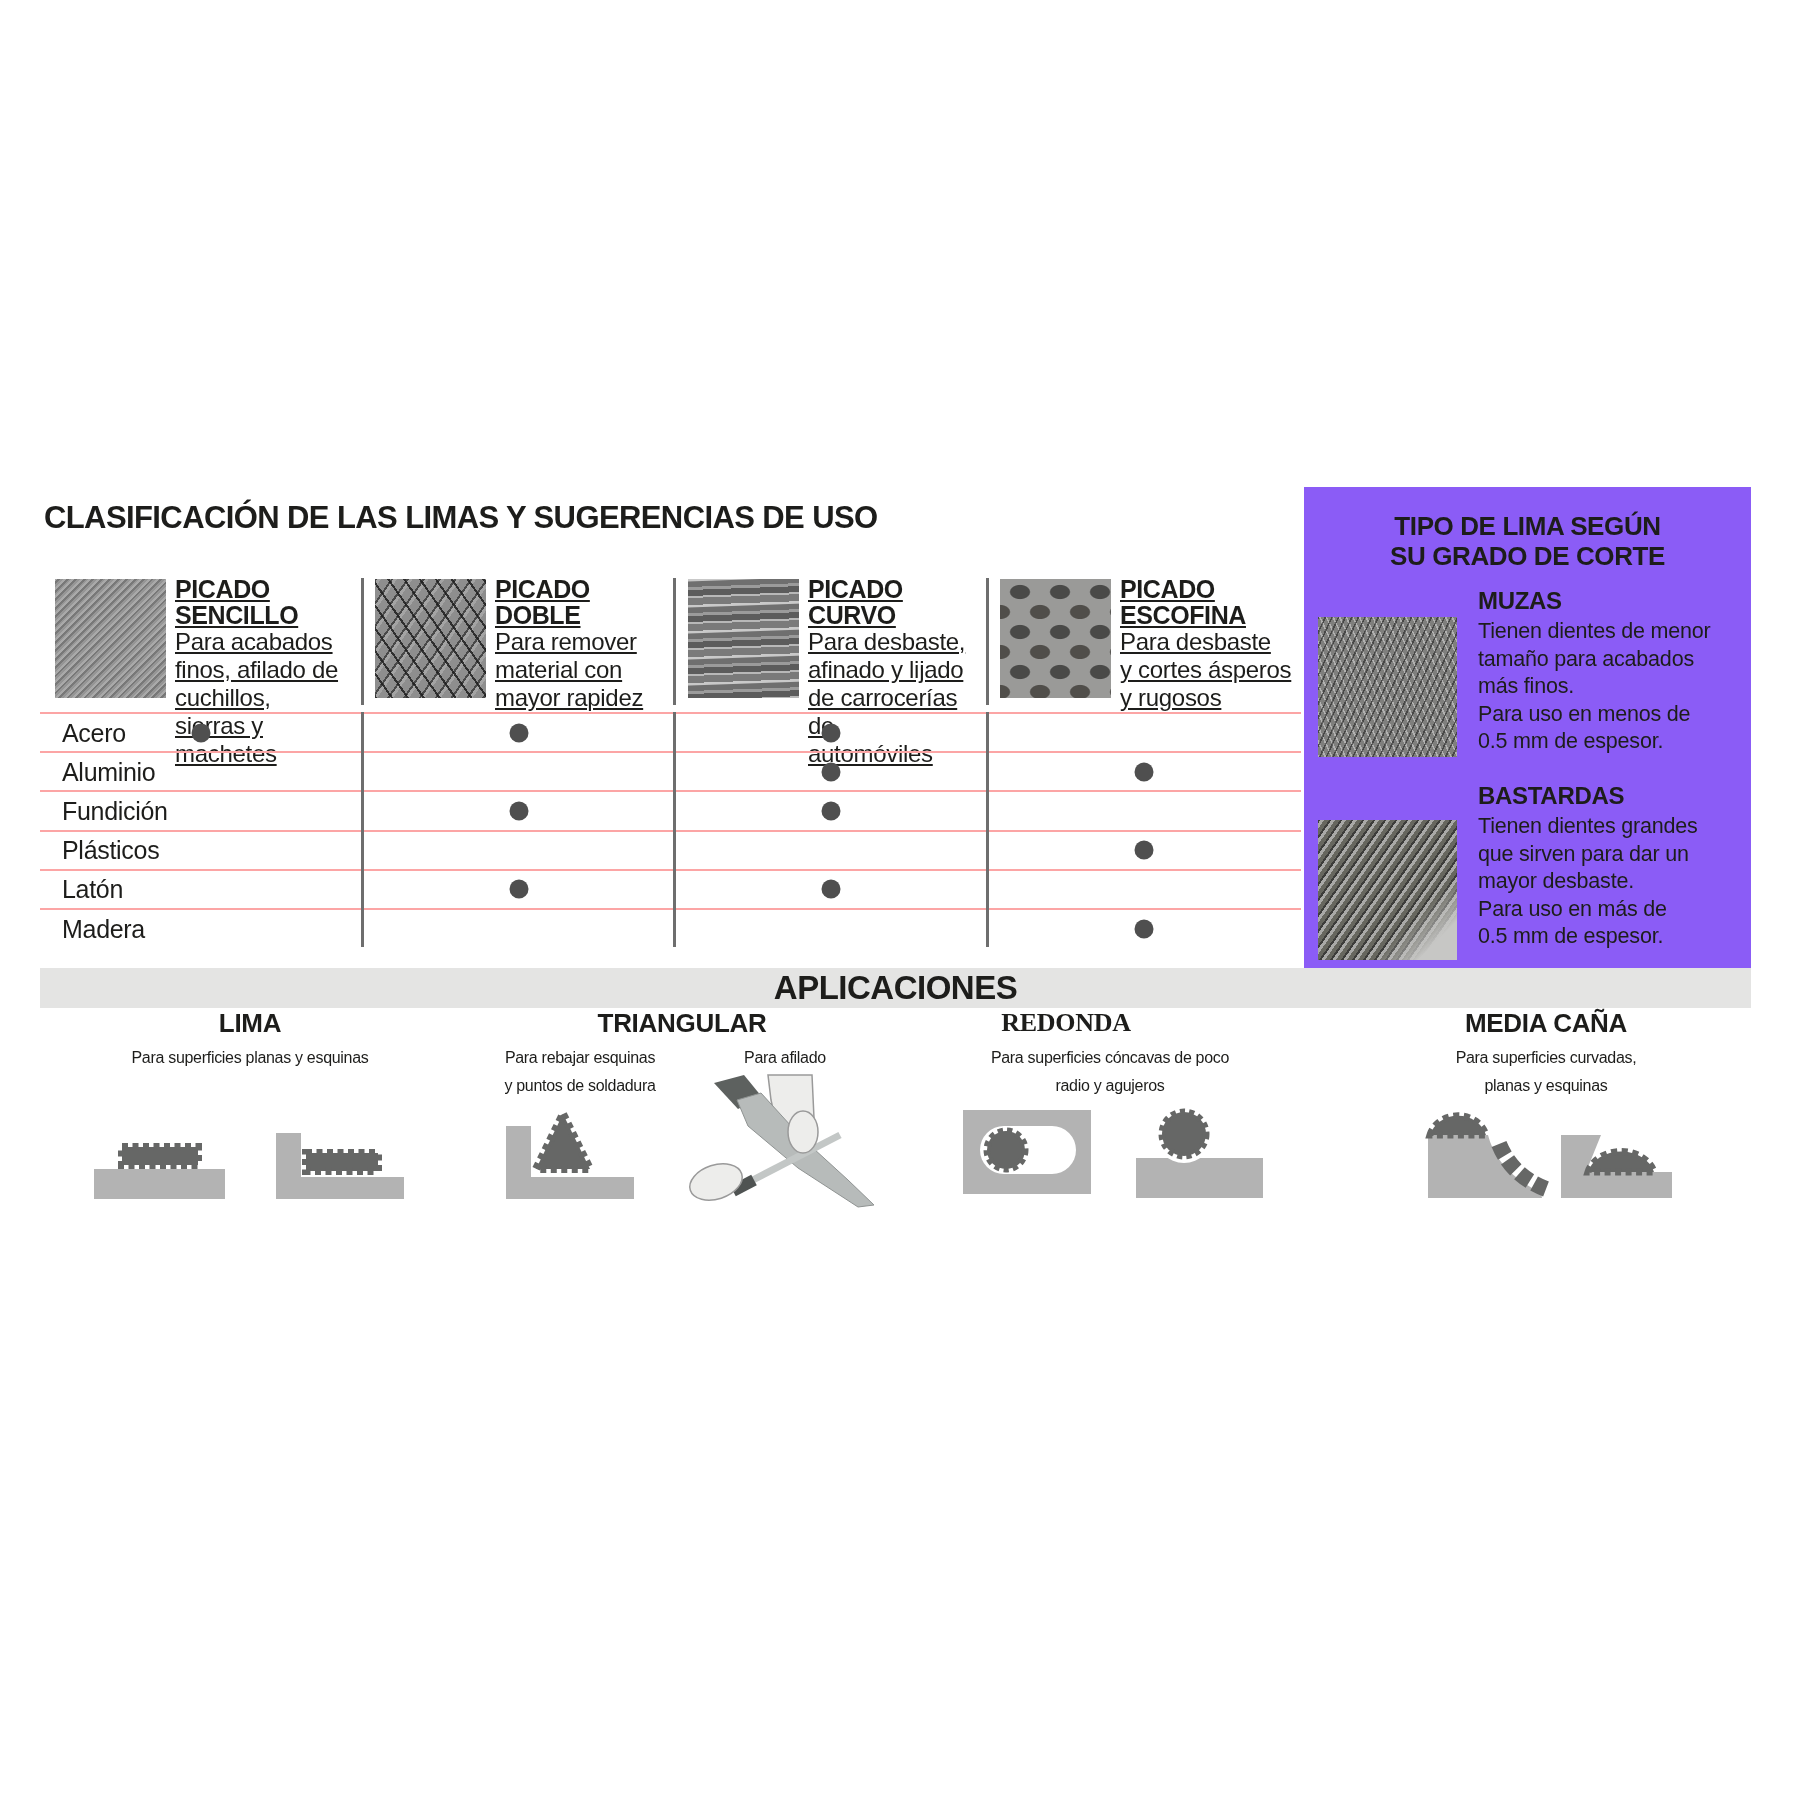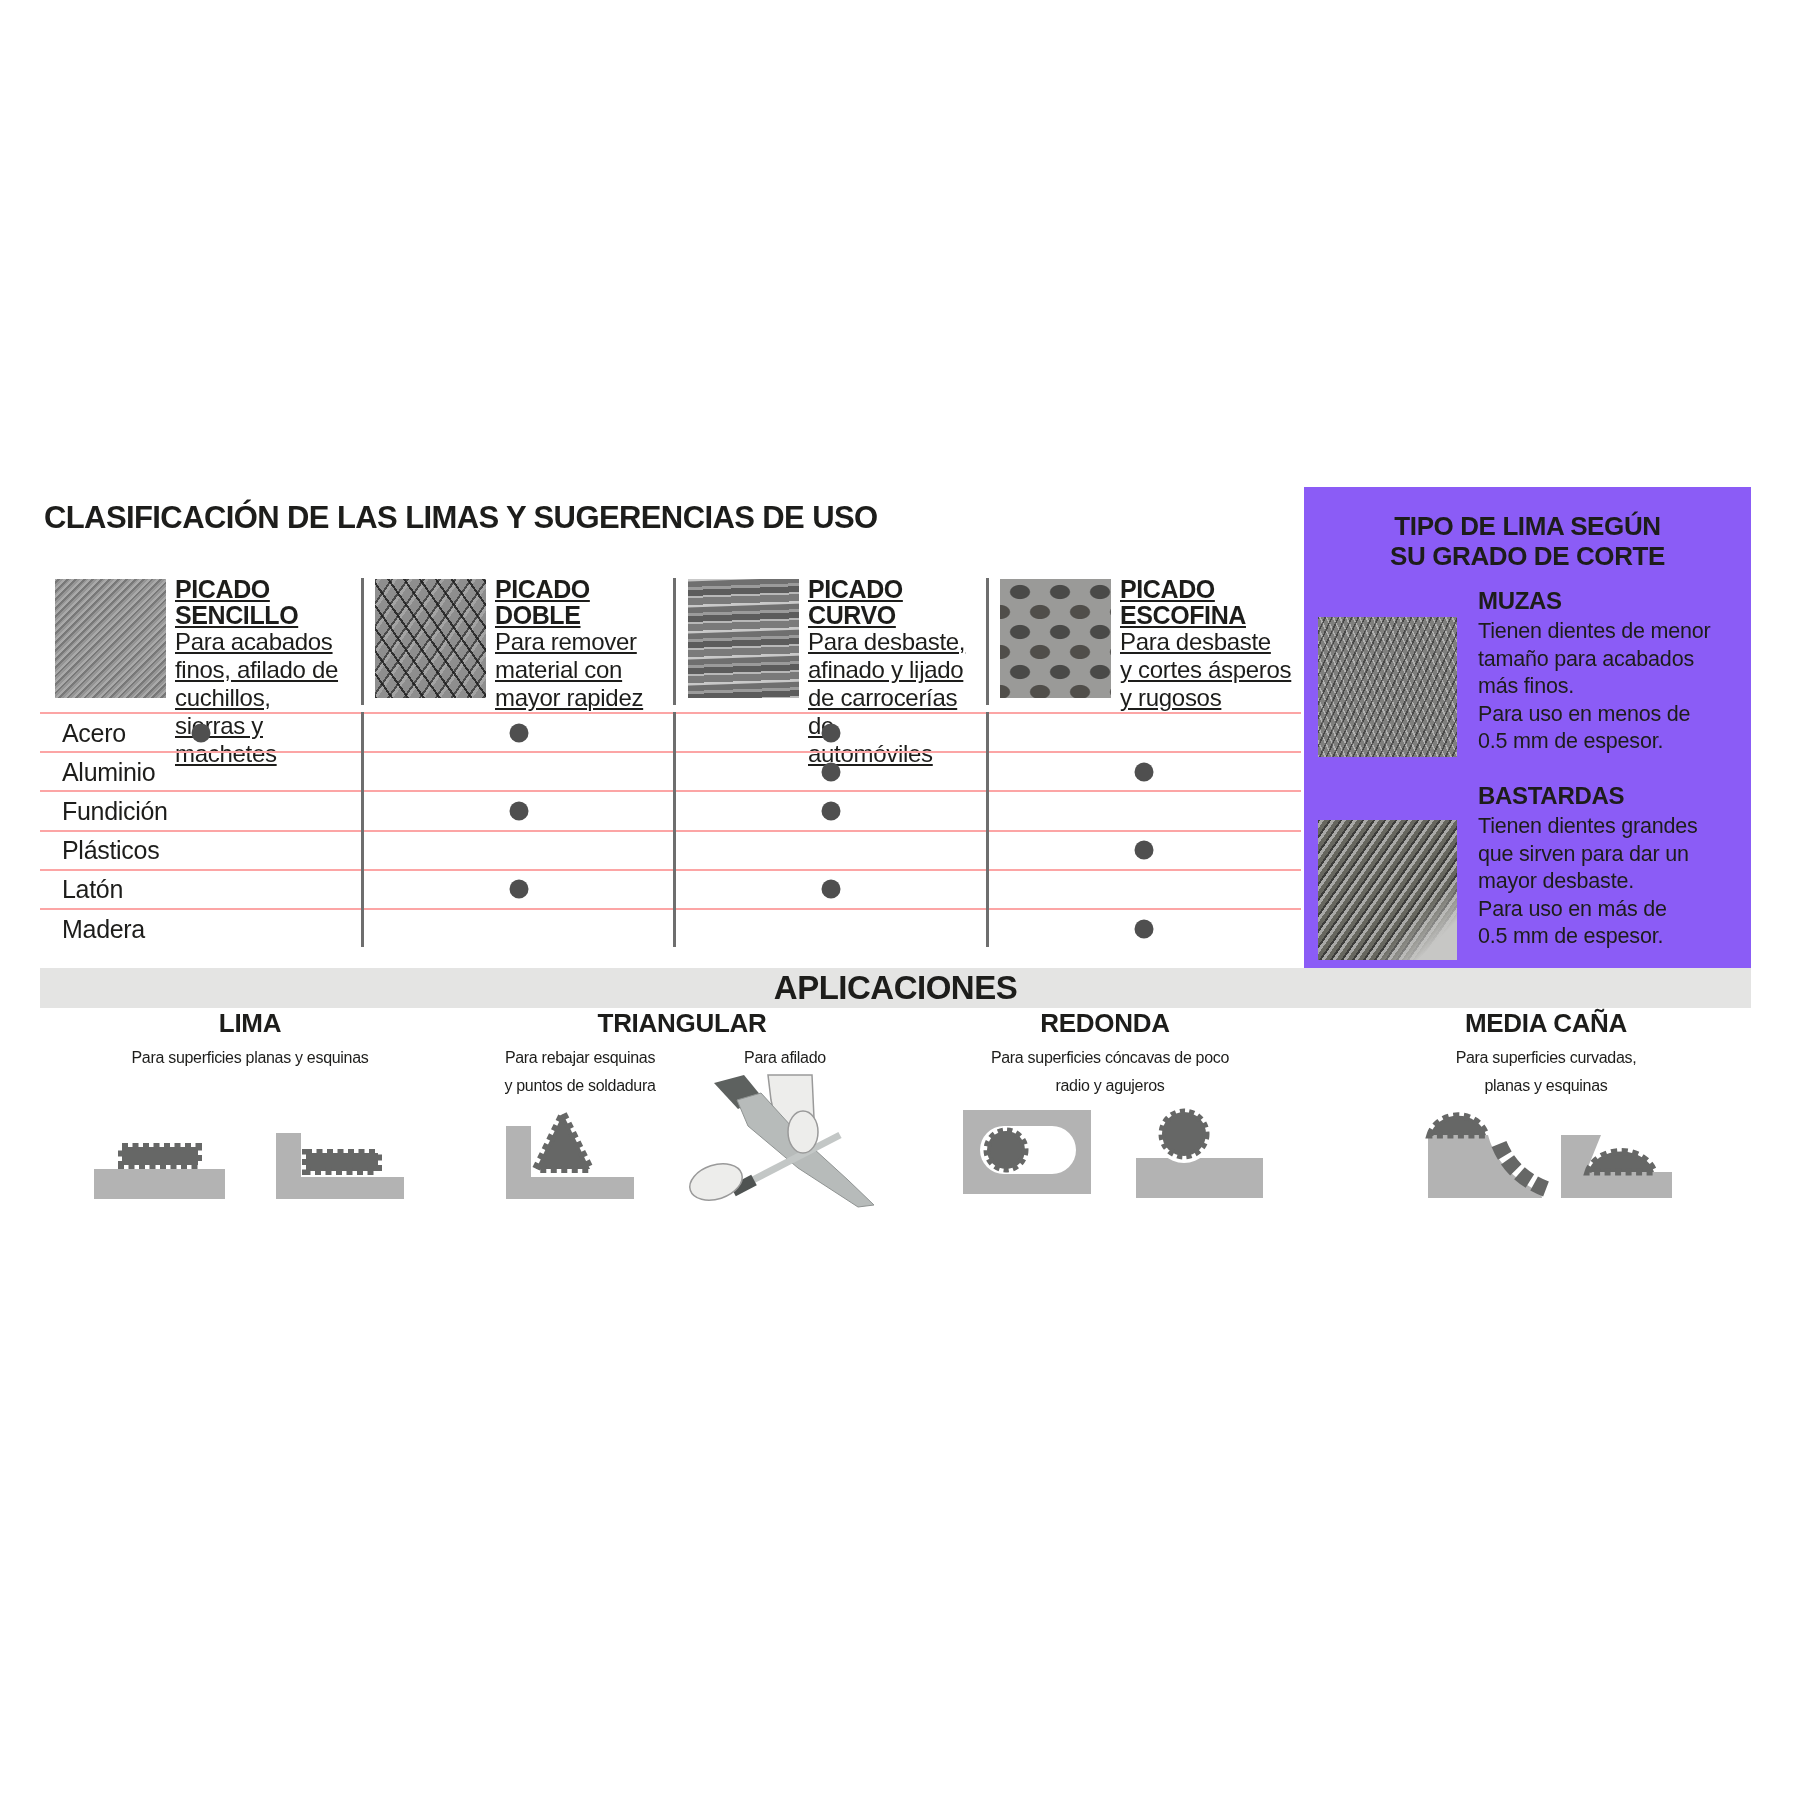--- a/index.html
+++ b/index.html
@@ -186,21 +186,21 @@
 </div>
 
 <div class="abs app-title" style="left:90px;width:320px;">LIMA</div>
 <div class="abs app-desc pre" style="left:75px;width:350px;">Para superficies planas y esquinas</div>
 
 <div class="abs app-title" style="left:532px;width:300px;">TRIANGULAR</div>
 <div class="abs app-desc pre" style="left:445px;width:270px;">Para rebajar esquinas
 y puntos de soldadura</div>
 <div class="abs app-desc" style="left:710px;width:150px;">Para afilado</div>
 
-<div class="abs app-title" style="left:945px;width:320px;">REDONDA</div>
+<div class="abs app-title" style="left:906px;width:320px;font-family:Liberation Serif, serif;">REDONDA</div>
 <div class="abs app-desc pre" style="left:935px;width:350px;">Para superficies cóncavas de poco
 radio y agujeros</div>
 
 <div class="abs app-title" style="left:1396px;width:300px;">MEDIA CAÑA</div>
 <div class="abs app-desc pre" style="left:1396px;width:300px;">Para superficies curvadas,
 planas y esquinas</div>
 
 <svg class="abs illus" width="1800" height="1800" viewBox="0 0 1800 1800">
 
   <g>

